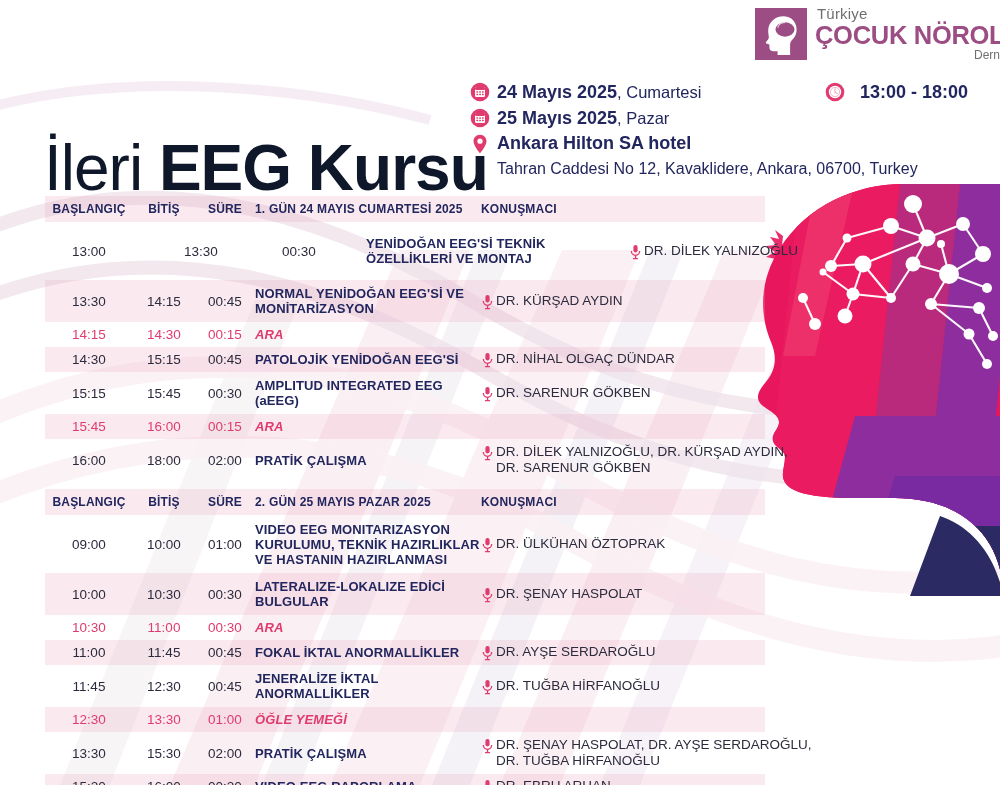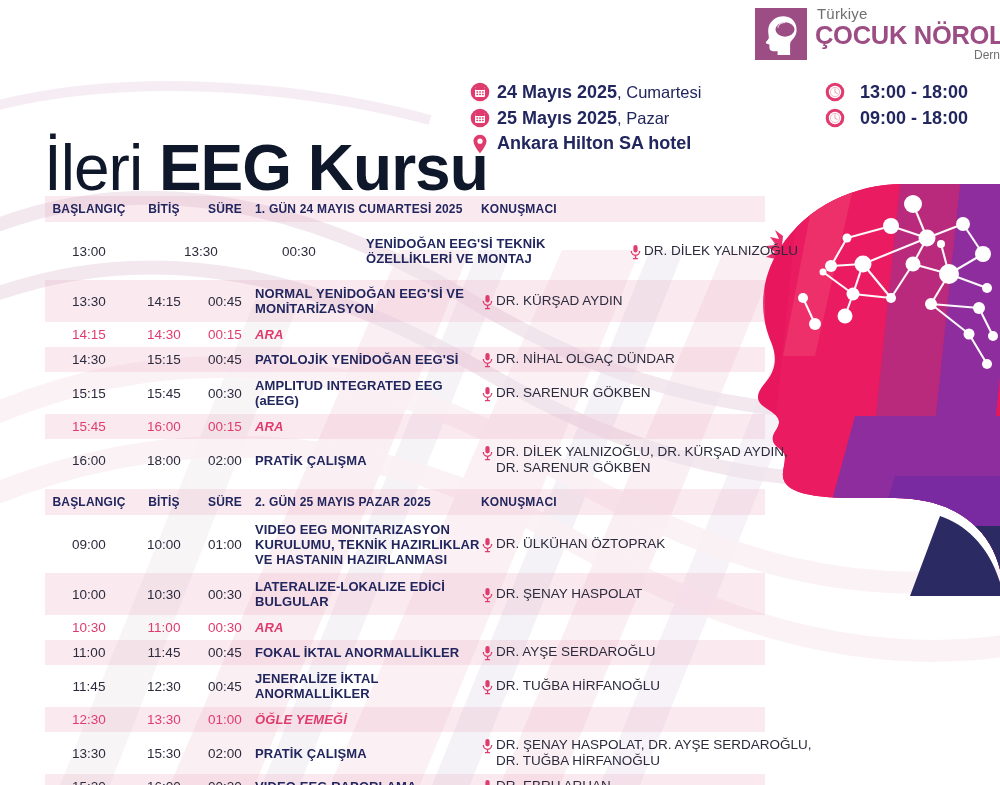--- a/index.html
+++ b/index.html
@@ -159,42 +159,32 @@
           <rect x="5" y="5" width="10" height="3" rx="1.3" fill="#e03b6e"></rect>
           <rect x="6.4" y="9.3" width="1.7" height="1.4" fill="#e03b6e"></rect>
           <rect x="9.2" y="9.3" width="1.7" height="1.4" fill="#e03b6e"></rect>
           <rect x="12" y="9.3" width="1.7" height="1.4" fill="#e03b6e"></rect>
           <rect x="6.4" y="11.8" width="1.7" height="1.4" fill="#e03b6e"></rect>
           <rect x="9.2" y="11.8" width="1.7" height="1.4" fill="#e03b6e"></rect>
           <rect x="12" y="11.8" width="1.7" height="1.4" fill="#e03b6e"></rect>
         </svg>
       </span>
       <span class="dt"><span>25 Mayıs 2025</span><span class="norm">, Pazar</span></span>
-      <span class="time-wrap">
-        <span class="ic">
-          <svg width="20" height="20" viewBox="0 0 20 20">
-            <circle cx="10" cy="10" r="9.3" fill="#e03b6e"></circle>
-            <circle cx="10" cy="10" r="6.2" fill="#fff"></circle>
-            <circle cx="10" cy="10" r="4.6" fill="none" stroke="#f0a6bf" stroke-width="0.8"></circle>
-            <path d="M10 6.8 L10 10.1 L12.2 11.4" stroke="#e6a7bd" stroke-width="1.1" fill="none" stroke-linecap="round"></path>
-          </svg>
-        </span>
-        <span class="tm">09:00 - 18:00</span>
-      </span>
     </div>
 
     <div class="info-row">
       <span class="ic">
         <svg width="20" height="20" viewBox="0 0 20 20">
           <path d="M10 0.8c-3.6 0-6.5 2.9-6.5 6.5 0 4.7 6.5 12 6.5 12s6.5-7.3 6.5-12c0-3.6-2.9-6.5-6.5-6.5z" fill="#e03b6e"></path>
           <circle cx="10" cy="7.2" r="2.6" fill="#fff"></circle>
         </svg>
       </span>
       <span class="venue">Ankara Hilton SA hotel</span>
     </div>
+    <div class="addr">Tahran Caddesi No 12, Kavaklidere, Ankara, 06700, Turkey</div>
   </div>
 
   <div class="headfig">
     <svg width="270" height="420" viewBox="0 0 270 420">
       <defs>
         <clipPath id="headclip">
           <path d="M168 8 C 120 8 72 30 45 72 C 22 108 26 142 36 166 C 43 183 40 196 30 207
                    C 22 216 20 224 28 230 C 36 236 45 240 44 247 C 43 254 36 258 38 265
                    C 40 272 50 274 50 281 C 50 292 44 300 52 309 C 62 320 94 322 118 322
                    L 160 322 C 190 322 218 330 238 348 C 252 360 262 378 266 398

